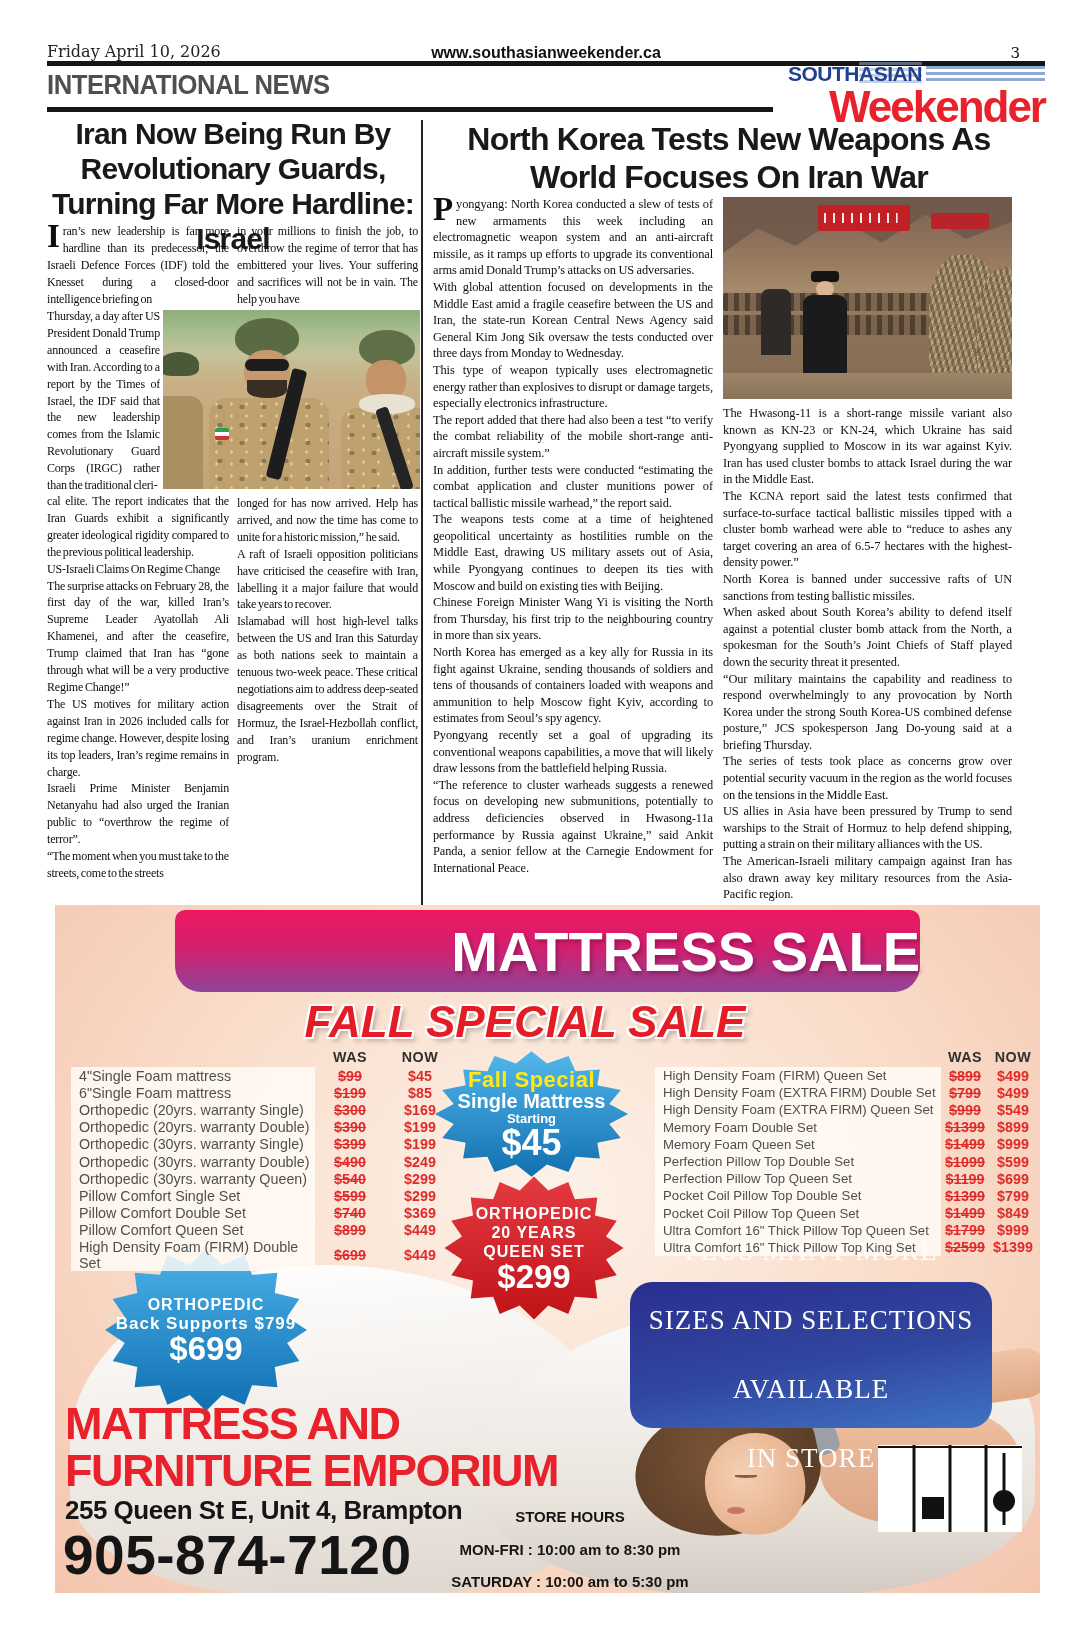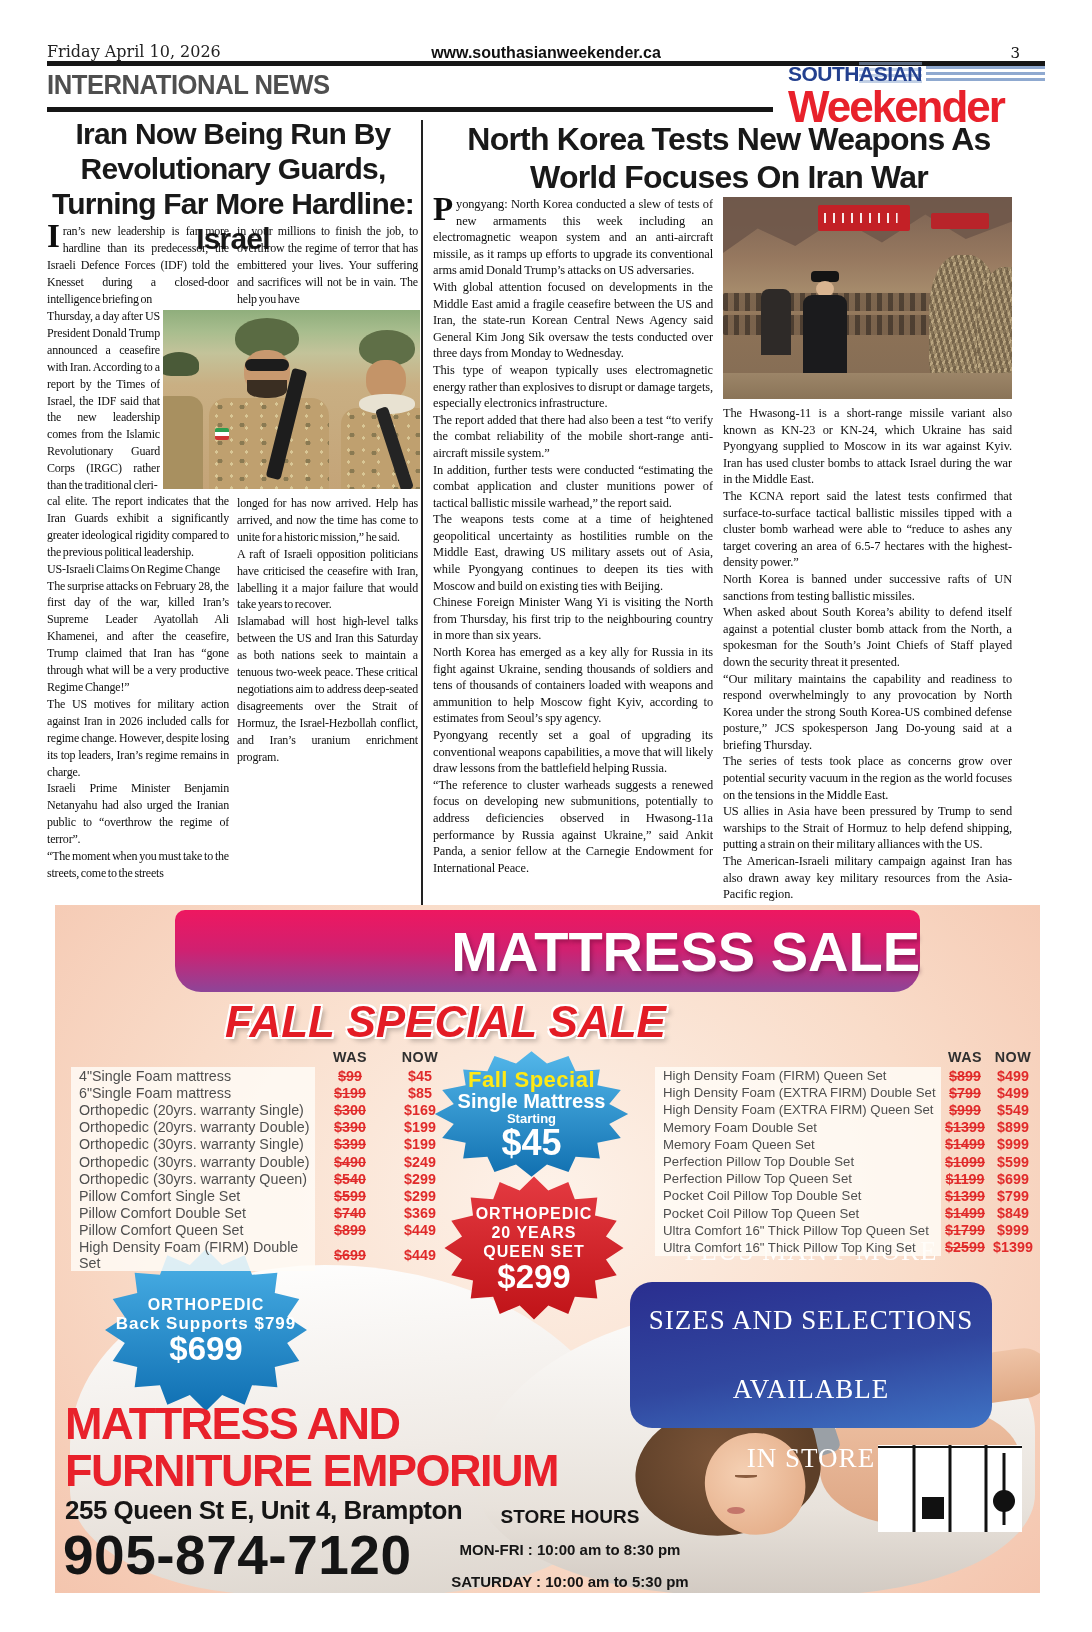--- a/index.html
+++ b/index.html
@@ -10,21 +10,21 @@
   .dateline{left:47px;top:42px;font:16px "DejaVu Serif",serif;color:#222;}
   .site-url{left:0;top:44px;width:1092px;text-align:center;font:bold 16px "Liberation Sans",sans-serif;color:#111;}
   .pageno{left:980px;top:44px;width:40px;text-align:right;font:15px "DejaVu Serif",serif;}
   .rule1{left:47px;top:61px;width:998px;height:5px;background:#161616;}
   .section-title{left:47px;top:70px;font:900 27px "Liberation Sans",sans-serif;color:#4f4f4f;letter-spacing:-.5px;transform:scaleX(.95);transform-origin:left;}
   .rule2{left:47px;top:107px;width:726px;height:5px;background:#161616;}
   .logo{left:788px;top:62px;width:257px;}
   .logo-top{display:flex;align-items:center;font:900 21px "Liberation Sans",sans-serif;color:#23408f;letter-spacing:-.5px;}
   .logo-stripes{flex:1;height:16px;margin-left:4px;background:repeating-linear-gradient(180deg,#8fa9d0 0 3px,#fff 3px 6px);}
   .logo-asian{background:repeating-linear-gradient(180deg,rgba(143,169,208,.55) 0 3px,transparent 3px 6px);}
-  .logo-bottom{font:900 44px "Liberation Sans",sans-serif;color:#e8212b;letter-spacing:-2px;line-height:42px;}
+  .logo-bottom{font:900 44px "Liberation Sans",sans-serif;color:#e8212b;letter-spacing:-2px;line-height:42px;text-align:right;}
   
   .headline{font-family:"Liberation Sans",sans-serif;font-weight:bold;color:#191919;text-align:center;letter-spacing:-.8px;}
   .hl-left{left:47px;top:116px;width:372px;font-size:30px;line-height:35px;}
   .hl-right{left:433px;top:120px;width:592px;font-size:32px;line-height:38px;}
   .vdiv{left:421px;top:120px;width:2px;height:785px;background:#222;}
   .bodytext{font-size:12px;line-height:16.9px;text-align:justify;letter-spacing:-.2px;word-spacing:-1px;color:#0e0e0e;}
   .bodytext p{margin:0;}
   .rtext{font-size:12.4px;line-height:16.6px;letter-spacing:-.1px;word-spacing:-.5px;}
   .col{overflow:hidden;}
   .drop{float:left;font-weight:bold;font-size:33px;line-height:27px;padding-right:3px;}
@@ -47,21 +47,21 @@
   .troops{background:repeating-linear-gradient(90deg,#43362b 0 5px,#77604a 5px 11px);opacity:.85;border-radius:2px;}
   .ghillie{background-color:#9b8766;background-image:repeating-linear-gradient(75deg,rgba(60,45,30,.4) 0 3px,transparent 3px 6px),repeating-linear-gradient(-60deg,rgba(224,204,162,.45) 0 2px,transparent 2px 5px);}
   
   .ad{left:55px;top:905px;width:985px;height:688px;
       background:radial-gradient(ellipse at 50% 42%,#fdf2e9 0%,#f9dcc9 55%,#f4c5ae 100%);overflow:hidden;}
   .ad .abs{position:absolute;}
   .banner{left:120px;top:5px;width:745px;height:82px;border-radius:10px 10px 26px 26px;
       background:linear-gradient(180deg,#ee1760 0%,#d12070 48%,#8d4598 100%);
       display:flex;align-items:center;justify-content:flex-end;z-index:5;}
   .banner-text{font:900 56px "Liberation Sans",sans-serif;color:#fff;letter-spacing:0;text-shadow:2px 3px 4px rgba(60,0,40,.35);}
-  .fallsale{left:170px;top:92px;width:600px;z-index:5;
+  .fallsale{left:170px;top:92px;width:600px;text-align:center;z-index:5;
       font:italic 900 44px "Liberation Sans",sans-serif;color:#e31c25;letter-spacing:0;
       text-shadow:-2px -2px 0 #fff,2px -2px 0 #fff,-2px 2px 0 #fff,2px 2px 0 #fff,4px 4px 5px rgba(0,0,0,.25);}
   .price-list{z-index:6;font-family:"Liberation Sans",sans-serif;}
   .price-head,.price-row{display:grid;align-items:center;}
   .pl-left .price-head,.pl-left .price-row{grid-template-columns:244px 70px 70px;}
   .pl-right .price-head,.pl-right .price-row{grid-template-columns:286px 48px 48px;}
   .price-head{height:20px;font:900 15px "Liberation Sans",sans-serif;color:#2f2f2f;letter-spacing:.5px;}
   .price-head .pwas,.price-head .pnow{text-align:center;text-decoration:none;color:#2f2f2f;font-weight:900;}
   .price-row{height:17.2px;}
   .pname{font-size:14.3px;color:#4f4f4f;background:rgba(255,252,248,.82);padding-left:8px;height:100%;display:flex;align-items:center;}
@@ -84,21 +84,21 @@
   .r1{font-size:16px;line-height:19px;letter-spacing:1px;}
   .r2{font-size:33px;line-height:32px;}
   .morebox{left:575px;top:377px;width:362px;height:146px;border-radius:22px;z-index:4;
       background:linear-gradient(170deg,#2a2e8f 0%,#31479f 55%,#3f73c4 100%);
       display:flex;flex-direction:column;align-items:center;justify-content:center;
       font-family:"Liberation Serif",serif;color:#fff;font-size:27px;line-height:33px;letter-spacing:1px;gap:36px;}
   .store-name{left:10px;top:495px;z-index:6;font:900 45px "Liberation Sans",sans-serif;color:#e8212b;letter-spacing:-1.5px;line-height:47px;}
   .store-addr{left:10px;top:590px;z-index:6;font:bold 26px "Liberation Sans",sans-serif;color:#151515;letter-spacing:-.5px;}
   .store-phone{left:8px;top:618px;z-index:6;font:900 55px "Liberation Sans",sans-serif;color:#151515;letter-spacing:.5px;}
   .hours{left:360px;top:601px;width:310px;z-index:6;text-align:center;font-family:"Liberation Sans",sans-serif;color:#151515;}
-  .hours-title{font-weight:900;font-size:19px;line-height:22px;}
+  .hours-title{font-weight:900;font-size:15px;line-height:22px;}
   .hours p{margin:12px;font-weight:bold;font-size:15px;line-height:19.5px;}
   .bed1{left:15px;top:360px;width:560px;height:330px;z-index:2;border-radius:50% 60% 45% 40%/60% 70% 40% 35%;
       background:linear-gradient(175deg,#ffffff 0%,#f0ebe6 55%,#dcd5cd 100%);}
   .bed2{left:420px;top:400px;width:560px;height:290px;z-index:2;border-radius:60% 40% 45% 50%/70% 50% 40% 45%;
       background:linear-gradient(180deg,#fdfcfb 0%,#e8e2db 70%,#d2cac2 100%);}
   .arm{left:775px;top:455px;width:220px;height:50px;z-index:3;border-radius:26px;transform:rotate(-8deg);
       background:linear-gradient(#efc4a7,#dfa884);}
   .shoulder{left:765px;top:500px;width:200px;height:120px;z-index:3;border-radius:45%;background:linear-gradient(#eec0a2,#dda684);}
   .strap{left:725px;top:520px;width:58px;height:34px;z-index:3;border-radius:8px;background:#9aa0a6;transform:rotate(-18deg);}
   .hair{left:580px;top:498px;width:185px;height:132px;z-index:3;border-radius:55% 45% 50% 60%;transform:rotate(-12deg);

